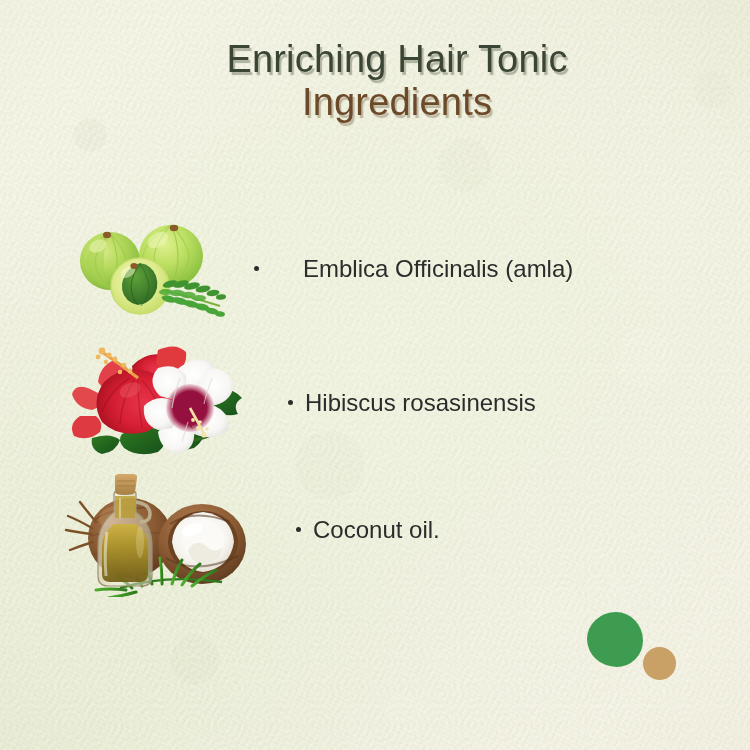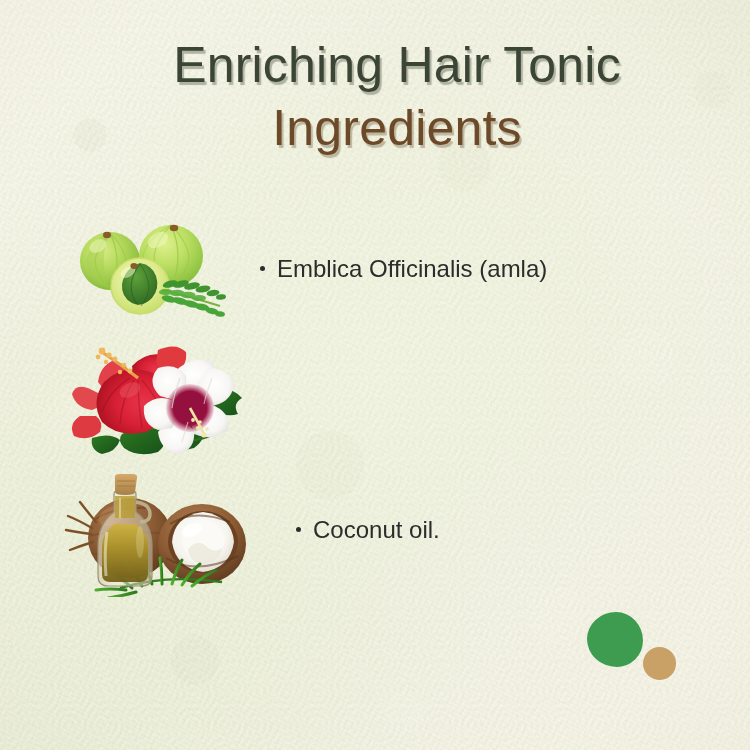--- a/index.html
+++ b/index.html
@@ -64,33 +64,33 @@
   .title-block {
     position: absolute;
     left: 0;
     top: 40px;
     width: 750px;
     text-align: center;
     line-height: 1.02;
   }
   .title-line {
     display: block;
-    font-size: 50px;
+    font-size: 38px;
     font-weight: 400;
     letter-spacing: 0.2px;
     padding-left: 44px;
   }
   .title-line-1 {
     color: #3b4535;
     text-shadow: 2px 3px 1px rgba(120,125,105,0.55);
   }
   .title-line-2 {
     color: #6c4a29;
     text-shadow: 2px 3px 1px rgba(150,135,110,0.55);
-    margin-top: 12px;
+    margin-top: 4px;
   }
 
   
   .row {
     position: absolute;
   }
   .thumb {
     position: absolute;
   }
   .bullet-line {
@@ -110,21 +110,21 @@
     margin-right: 12px;
     position: relative;
     top: -6px;
     flex: 0 0 auto;
   }
 
   #row-amla     { left: 70px;  top: 218px; }
   #row-hibiscus { left: 62px;  top: 338px; }
   #row-coconut  { left: 62px;  top: 472px; }
 
-  #text-amla     { left: 260px; top: 255px; }
+  #text-amla     { left: 254px; top: 255px; gap: 32px; }
   #text-hibiscus { left: 288px; top: 389px; }
   #text-coconut  { left: 296px; top: 516px; }
 
   
   .deco-circle { position: absolute; }
   #deco-green {
     left: 587px; top: 612px;
     width: 56px; height: 55px;
     background: #3d9c4f;
     border-radius: 52% 48% 47% 53% / 49% 52% 48% 51%;
@@ -319,20 +319,24 @@
             <circle cx="145" cy="91" r="1.8"></circle>
           </g>
           <path d="M118 40 Q112 56 110 70" stroke="#dedbd4" stroke-width="1.1" fill="none" opacity="0.8"></path>
           <path d="M150 40 Q144 56 142 66" stroke="#dedbd4" stroke-width="1.1" fill="none" opacity="0.7"></path>
           <path d="M120 104 Q124 90 126 84" stroke="#dedbd4" stroke-width="1.1" fill="none" opacity="0.7"></path>
         </g>
       </svg>
     </div>
   </div>
 
+  <div class="bullet-line" id="text-hibiscus">
+    <span class="bullet-dot"></span>
+    <span>Hibiscus rosasinensis</span>
+  </div>
 
   <div class="row" id="row-coconut">
     <div class="thumb">
       <svg width="190" height="125" viewBox="0 0 190 125">
         <defs>
           <radialGradient id="huskG" cx="38%" cy="30%" r="75%">
             <stop offset="0%" stop-color="#a9764c"></stop>
             <stop offset="55%" stop-color="#8a5a33"></stop>
             <stop offset="100%" stop-color="#5e3a1e"></stop>
           </radialGradient>

